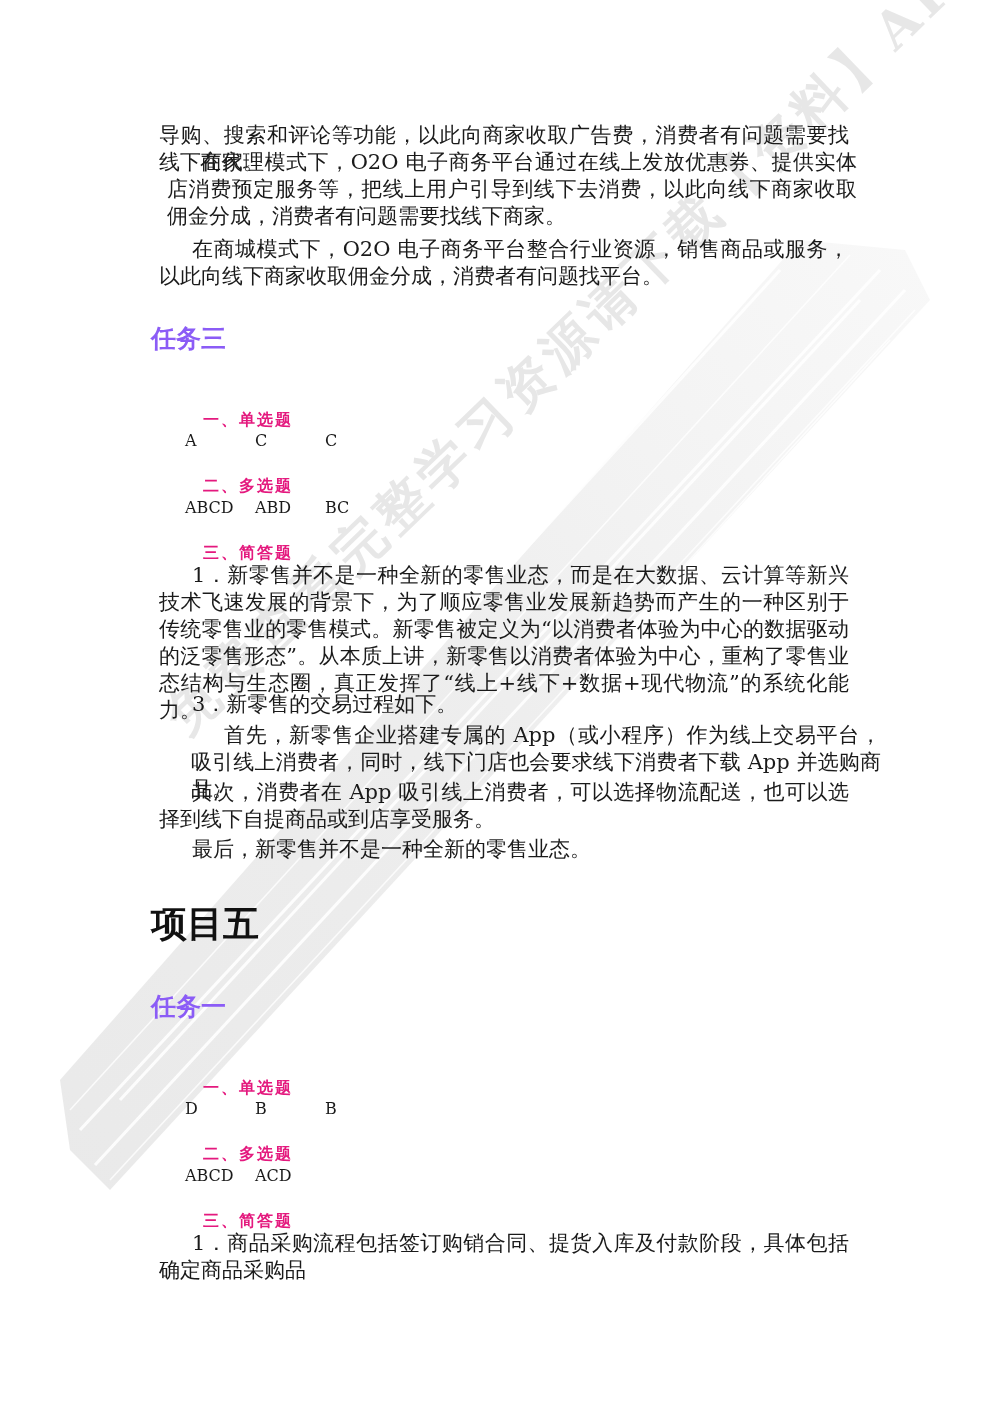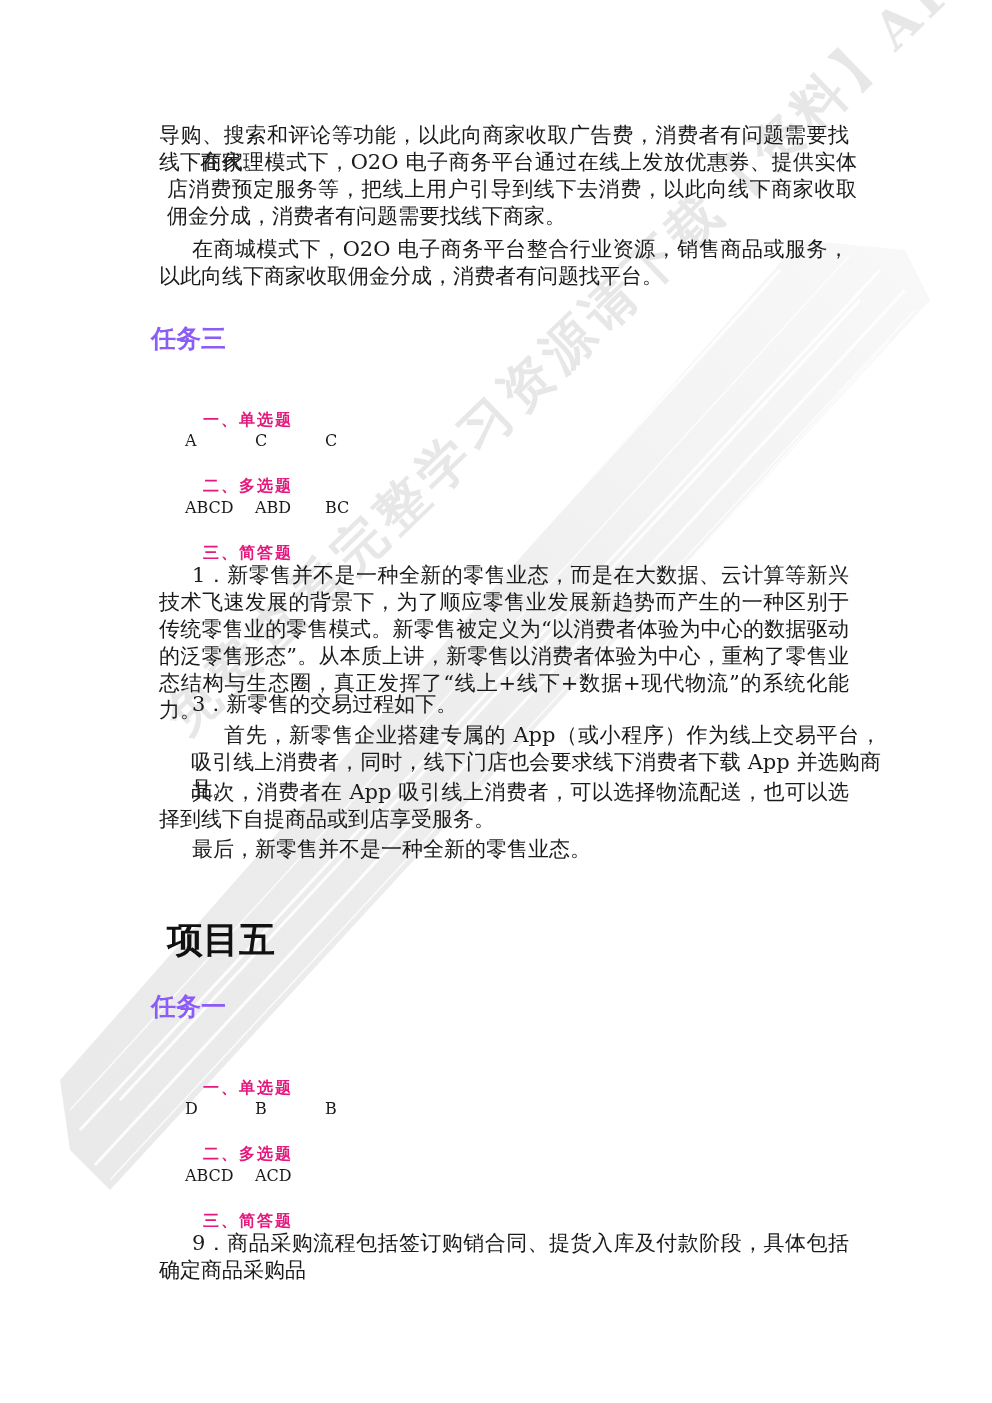--- a/index.html
+++ b/index.html
@@ -6,21 +6,21 @@
   body { width: 992px; height: 1403px; position: relative; overflow: hidden;
          font-family: "DejaVu Serif", "Liberation Serif", serif; color: #1a1a1a; }
   .watermark { position: absolute; left: 0; top: 0; width: 992px; height: 1403px; pointer-events: none; z-index: 0; }
   .wm-text { position: absolute; left: 150px; top: 700px; width: 900px; transform-origin: 0 0;
              transform: rotate(-44deg); font-family: "DejaVu Serif", serif; font-size: 52px; font-weight: bold;
              color: rgba(170,170,170,0.28); letter-spacing: 6px; white-space: nowrap; }
   .page { position: absolute; left: 151px; top: 0; width: 690px; z-index: 1; }
   .p { position: absolute; left: 8px; width: 690px; font-size: 21px; line-height: 27px; margin: 0; text-align: justify; }
   .p.indent { text-indent: 33px; }
   .h-task { position: absolute; left: 0; font-size: 25px; font-family: "DejaVu Sans", "Liberation Sans", sans-serif; color: #8b5cf6; margin: 0; line-height: 32px; }
-  .h-project { position: absolute; left: 0; font-size: 36px; font-family: "DejaVu Sans", "Liberation Sans", sans-serif; color: #111; margin: 16px; line-height: 44px; }
+  .h-project { position: absolute; left: 0; font-size: 36px; font-family: "DejaVu Sans", "Liberation Sans", sans-serif; color: #111; margin: 0; line-height: 44px; }
   .h-sub { position: absolute; left: 40px; font-size: 16px; color: #e4197e; margin: 12px; line-height: 24px; letter-spacing: 2px; }
   .answers { position: absolute; left: 34px; font-size: 16px; line-height: 22px; margin: 0; display: flex; }
   .answers span { display: inline-block; width: 70px; }
 </style>
 </head>
 <body>
 
 <div class="watermark">
   <svg width="992" height="1403" viewBox="0 0 992 1403">
     <defs>
@@ -88,15 +88,15 @@
     <span>B</span>
   </div>
 
   <h3 class="h-sub" style="top:1130px;">二、多选题</h3>
   <div class="answers" style="top:1165px;">
     <span>ABCD</span>
     <span>ACD</span>
   </div>
 
   <h3 class="h-sub" style="top:1197px;">三、简答题</h3>
-  <p class="p indent" style="top:1230px;">9．商品采购流程包括签订购销合同、提货入库及付款阶段，具体包括确定商品采购品</p>
+  <p class="p indent" style="top:1230px;">1．商品采购流程包括签订购销合同、提货入库及付款阶段，具体包括确定商品采购品</p>
 
 </div>
 
 </body></html>

